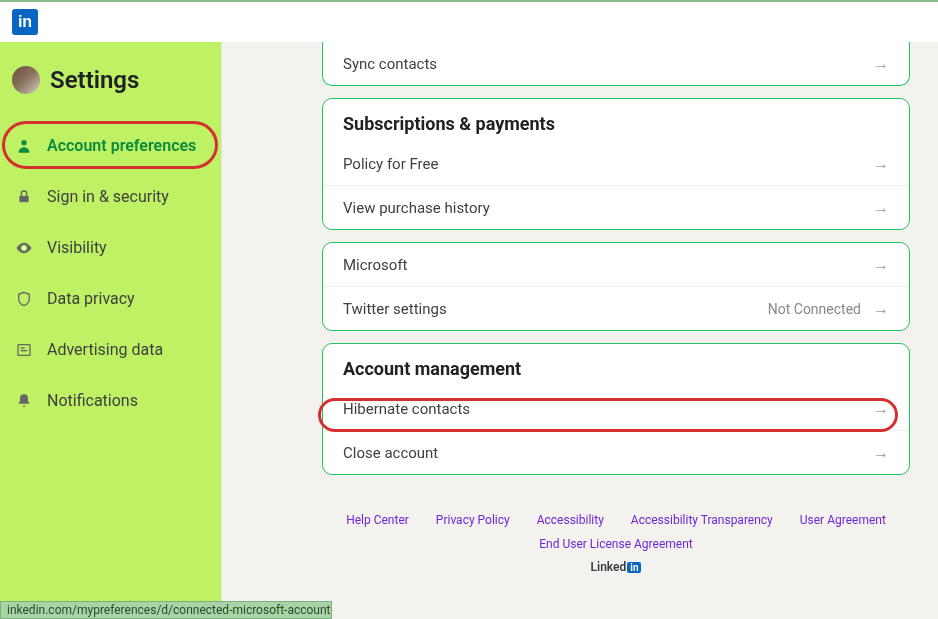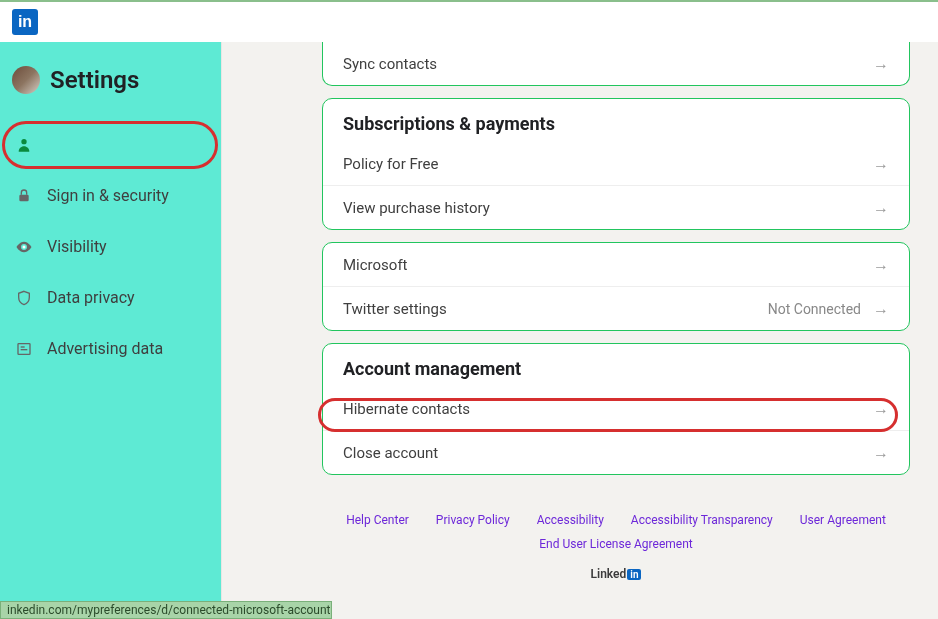--- a/index.html
+++ b/index.html
@@ -20,21 +20,21 @@
       padding-left: 12px;
     }
     .logo {
       width: 26px; height: 26px; background: #0a66c2; color: #fff;
       display: inline-flex; align-items: center; justify-content: center;
       font-weight: 700; font-size: 16px; border-radius: 3px;
       font-family: Arial, sans-serif;
     }
     .layout { display: flex; height: calc(100% - 42px); }
     .sidebar {
-      width: 222px; background: #5eead4; border-right: 1px solid #e8e6e3;
+      width: 222px; background: #bef264; border-right: 1px solid #e8e6e3;
       padding-top: 24px;
     }
     .side-title {
       display: flex; align-items: center; gap: 10px; padding: 0 12px 22px 12px;
     }
     .avatar {
       width: 28px; height: 28px; border-radius: 50%;
       background: linear-gradient(135deg,#6b4c3a 0%,#8c7460 50%,#d6cfc7 100%);
       display: inline-block;
     }
@@ -68,21 +68,21 @@
     }
     .row + .row { border-top: 1px solid #eee; }
     .row .right { display: flex; align-items: center; gap: 12px; color: #888; font-size: 14px;}
     .arrow { color: #9a9a9a; font-size: 16px; }
     .footer {
       text-align: center; font-size: 12px; color: #6f6f6f;
       padding: 26px 0 6px 0;
     }
     .footer a { color: #6d28d9; text-decoration: none; margin: 0 12px; }
     .footer-row2 { margin-top: 10px; }
-    .footer-brand { margin-top: 16px; font-weight: 600; color: #3b3b3b; }
+    .footer-brand { margin-top: 9px; font-weight: 600; color: #3b3b3b; }
     .footer-brand .in {
       background: #0a66c2; color:#fff; padding:0 3px; border-radius:2px;
       font-size: 10px; margin-left: 1px;
     }
     .statusbar {
       position: absolute; bottom: 0; left: 0;
       background: #a8d4a8; font-size: 12px; color: #2b4b2b;
       padding: 1px 6px; border: 1px solid #7ab07a;
       max-width: 332px; overflow: hidden; white-space: nowrap;
     }
@@ -106,20 +106,21 @@
       <h1>Settings</h1>
     </div>
 
     <div class="nav-item active" style="margin-top:4px;">
       <span class="nav-icon">
         <svg width="16" height="16" viewBox="0 0 24 24" fill="#0a8a3e">
             <circle cx="12" cy="7" r="4"></circle>
             <path d="M4 22c0-4.4 3.6-8 8-8s8 3.6 8 8"></path>
           </svg>
       </span>
+      <span>Account preferences</span>
     </div>
 
     <div class="nav-item">
       <span class="nav-icon">
         <svg width="16" height="16" viewBox="0 0 24 24" fill="#666">
             <rect x="5" y="10" width="14" height="10" rx="2"></rect>
             <path d="M8 10V7a4 4 0 018 0v3" fill="none" stroke="#666" stroke-width="2"></path>
           </svg>
       </span>
       <span>Sign in &amp; security</span>
@@ -148,20 +149,28 @@
       <span class="nav-icon">
         <svg width="16" height="16" viewBox="0 0 24 24" fill="none" stroke="#666" stroke-width="2">
             <rect x="3" y="4" width="18" height="16" rx="1"></rect>
             <line x1="7" y1="9" x2="13" y2="9"></line>
             <line x1="7" y1="13" x2="17" y2="13"></line>
           </svg>
       </span>
       <span>Advertising data</span>
     </div>
 
+    <div class="nav-item">
+      <span class="nav-icon">
+        <svg width="16" height="16" viewBox="0 0 24 24" fill="#666">
+            <path d="M12 2a6 6 0 00-6 6v4l-2 3v1h16v-1l-2-3V8a6 6 0 00-6-6zm-2 17a2 2 0 004 0h-4z"></path>
+          </svg>
+      </span>
+      <span>Notifications</span>
+    </div>
   </aside>
 
   <main class="main">
     <div class="card card-first">
       <div class="row">
         <span>Sync contacts</span>
         <span class="right">
             <span class="arrow">→</span>
           </span>
       </div>

